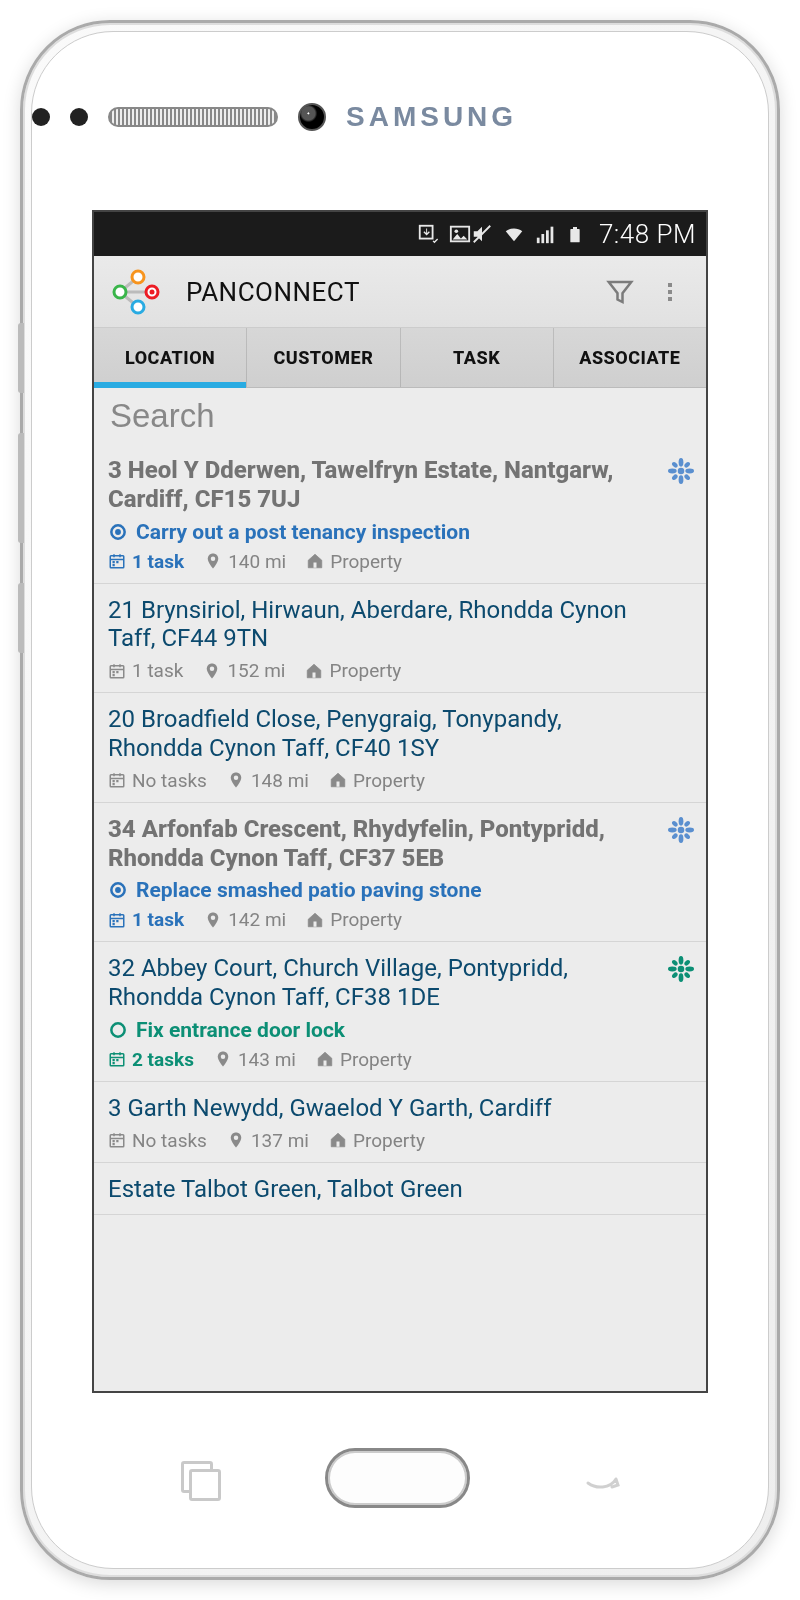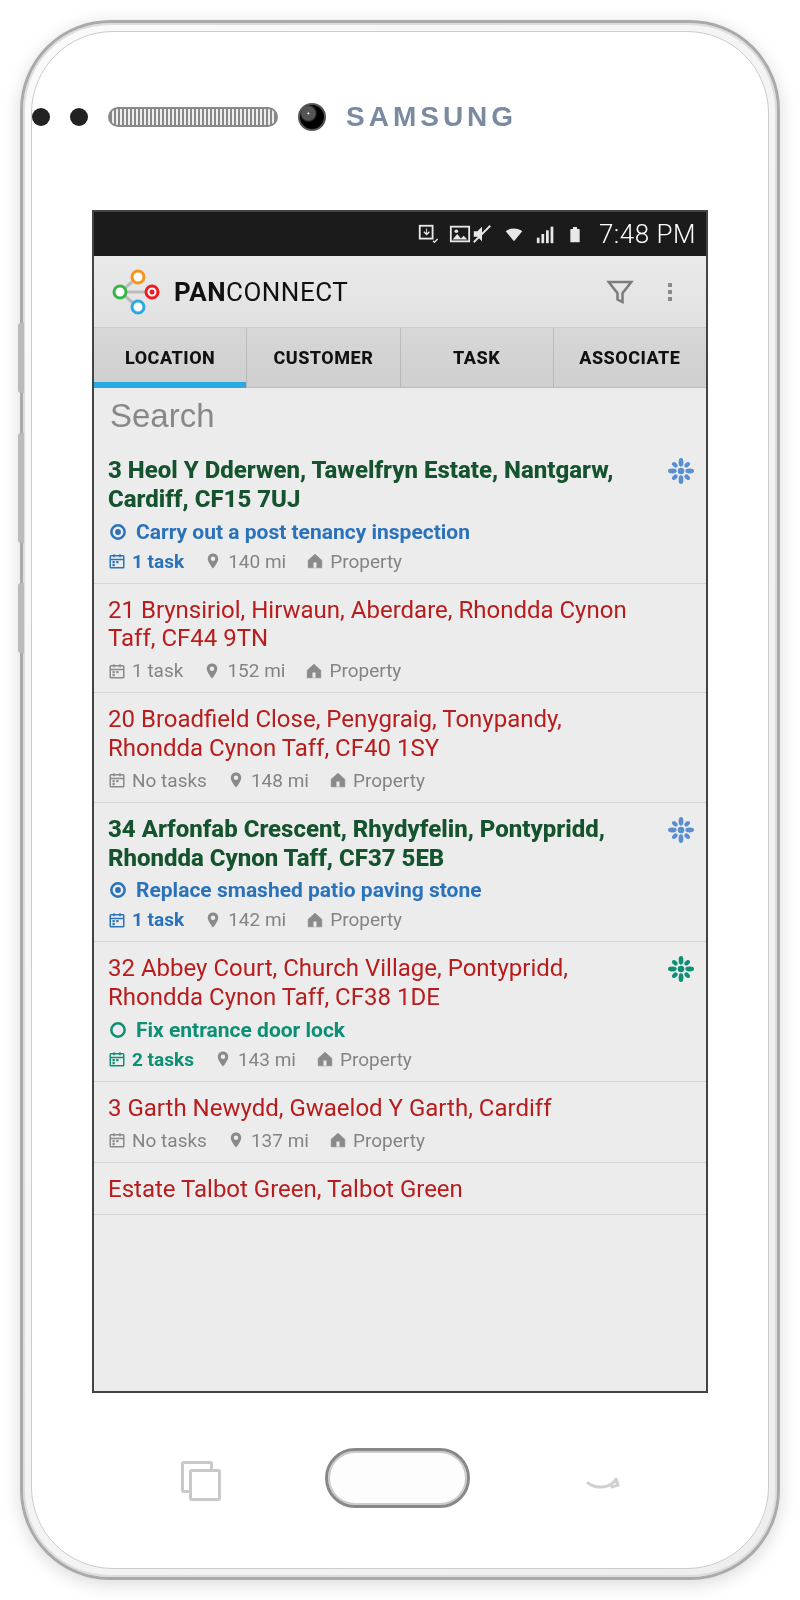--- a/index.html
+++ b/index.html
@@ -72,21 +72,21 @@
   }
   .status-left, .status-right { display:flex; align-items:center; gap:10px; }
   .sb-icon { width:22px; height:22px; opacity:.9; }
   .clock { font-size:26px; font-weight:300; letter-spacing:.5px; }
   
   .app-header {
     height:72px; background:linear-gradient(#eaeaea,#e1e1e1); display:flex; align-items:center; padding:0 14px; border-bottom:1px solid #ccc;
   }
   .logo { width:60px; height:46px; margin-right:6px; }
   .app-title { font-size:26px; color:#111; font-weight:400; letter-spacing:.5px; }
-  .app-title .bold { font-weight:700; }
+  .app-title .bold { font-weight:400;margin-left:12px; }
   .app-header-spacer { flex:1; }
   .header-action { width:44px; height:44px; display:flex; align-items:center; justify-content:center; margin-left:6px; }
   
   .tabs {
     display:flex; height:60px; background:linear-gradient(#d7d7d7,#cfcfcf); border-bottom:1px solid #bbb; box-shadow: 0 4px 4px rgba(0,0,0,.1);
   }
   .tab {
     flex:1; display:flex; align-items:center; justify-content:center; font-size:18px; font-weight:800; letter-spacing:.5px; color:#111; border-right:1px solid rgba(0,0,0,.12); position:relative;
   }
   .tab:last-child { border-right:none; }
@@ -96,22 +96,22 @@
   .search-input {
     width:100%; border:none; background:transparent; font-size:33px; color:#c2410c; outline:none;
   }
   .search-input::placeholder { color:#888; }
   
   .list { background:#ececec; height: calc(100% - 44px - 72px - 60px - 56px); overflow:hidden; }
   .item {
     padding:12px 14px 10px 14px; border-bottom:1px solid #d5d5d5; position:relative;
   }
   .item .star { position:absolute; right:12px; top:14px; }
-  .address { font-size:24px; color:#b91c1c; font-weight:400; line-height:1.2; padding-right:40px;}
-  .item.highlight .address { color:#14532d; font-weight:800; }
+  .address { font-size:24px; color:#0c4a6e; font-weight:400; line-height:1.2; padding-right:40px;}
+  .item.highlight .address { color:#737373; font-weight:800; }
   .action-line { display:flex; align-items:center; gap:8px; margin-top:6px; }
   .action-line .al-text { font-size:21px; font-weight:700; }
   .action-line.blue { color:#2a72ba; }
   .action-line.teal { color:#0c8f75; }
   .meta { display:flex; gap:20px; margin-top:6px; color:#848484; font-size:19px; align-items:center;}
   .meta .chip { display:flex; align-items:center; gap:6px; }
   .meta .chip.task-blue { color:#2a72ba; font-weight:700; }
   .meta .chip.task-teal { color:#0c8f75; font-weight:700; }
   .ico { display:inline-flex; }
 </style>

